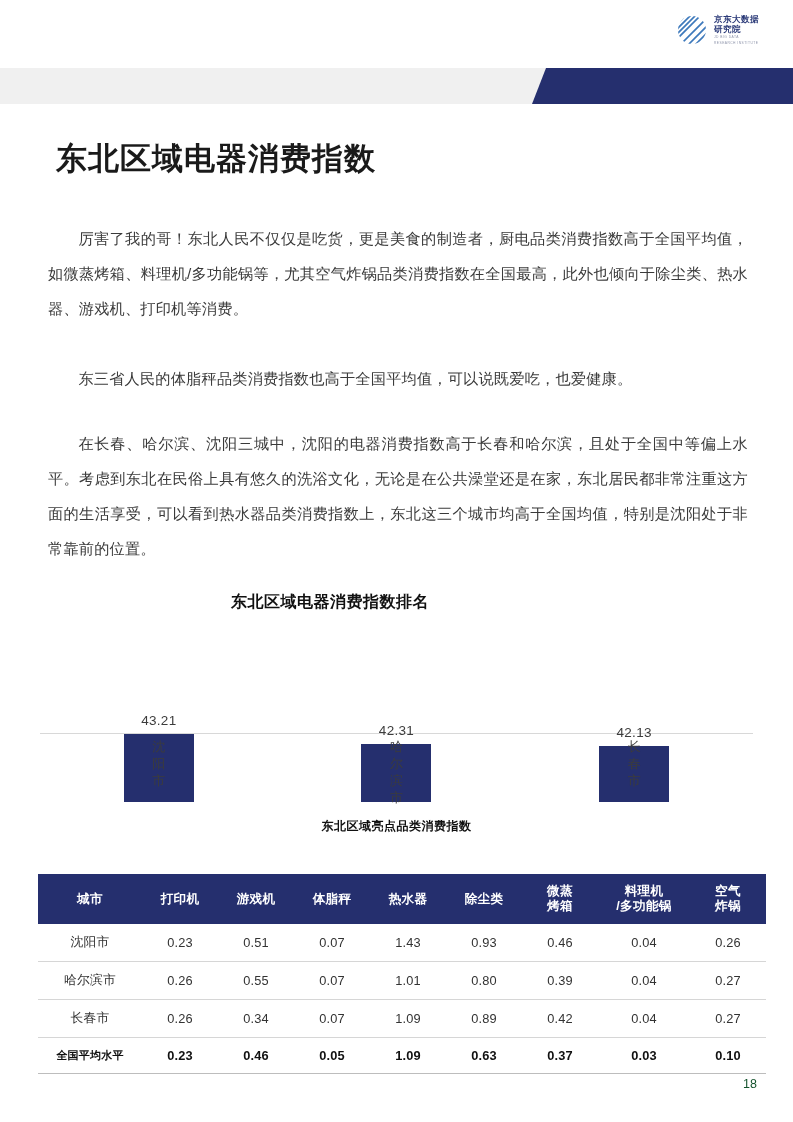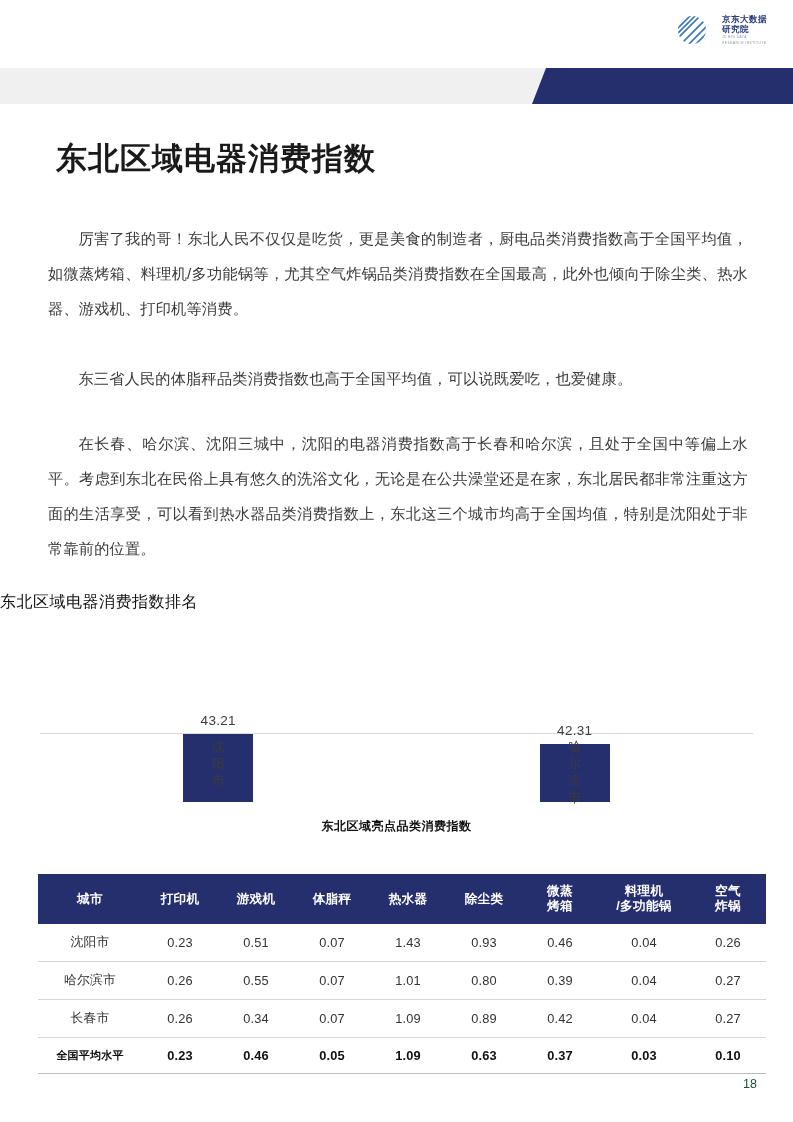--- a/index.html
+++ b/index.html
@@ -7,21 +7,21 @@
     width:793px; height:1122px;
     background:#ffffff;
     font-family:"Liberation Sans","DejaVu Sans",sans-serif;
     -webkit-font-smoothing:antialiased;
   }
   .page { position:relative; width:793px; height:1122px; overflow:hidden; background:#fff; }
 
   
   .logo-wrap {
     position:absolute; top:14px; left:677px;
-    display:flex; align-items:center; gap:15px;
+    display:flex; align-items:center; gap:7px;
   }
   .logo-mark { width:30px; height:30px; position:relative; }
   .logo-text { display:flex; flex-direction:column; justify-content:center; }
   .logo-cn {
     font-size:8.6px; line-height:10px; color:#2b3a78;
     letter-spacing:.4px; font-weight:bold;
   }
   .logo-en {
     font-size:3.3px; line-height:4.6px; color:#8f95ab;
     letter-spacing:.45px; margin-top:1px;
@@ -52,21 +52,21 @@
     font-size:15.2px; line-height:35px; color:#3a3a3a;
     text-indent:2em; text-align:justify; letter-spacing:.2px;
   }
   #p1 { top:221px; }
   #p2 { top:361px; }
   #p3 { top:426px; }
 
   
   .chart-title {
     position:absolute; top:592px; left:0; width:660px;
-    font-size:16px; font-weight:normal; color:#111;
+    text-align:center; font-size:16px; font-weight:bold; color:#111;
     letter-spacing:.5px;
   }
   .chart {
     position:absolute; top:622px; left:40px; width:713px; height:180px;
   }
   .chart-axis {
     position:absolute; left:0; bottom:68px; width:713px; height:1px; background:#d8d8d8;
   }
   .bars {
     position:absolute; left:0; top:0; width:713px; height:180px;
@@ -184,20 +184,25 @@
         <div class="bar-col">
           <div class="bar-val">43.21</div>
           <div class="bar-rect" style="height: 68px; background: rgb(37, 47, 110);"></div>
           <div class="bar-label">沈阳市</div>
         </div>
         <div class="bar-col">
           <div class="bar-val">42.31</div>
           <div class="bar-rect" style="height: 58px; background: rgb(37, 47, 110);"></div>
           <div class="bar-label">哈尔滨市</div>
         </div>
+        <div class="bar-col">
+          <div class="bar-val">42.13</div>
+          <div class="bar-rect" style="height: 56px; background: rgb(37, 47, 110);"></div>
+          <div class="bar-label">长春市</div>
+        </div>
       </div>
   </div>
 
   <div class="table-title">东北区域亮点品类消费指数</div>
   <table class="data">
     <colgroup>
       <col class="col-city">
         <col class="col-n">
         <col class="col-n">
         <col class="col-n">

